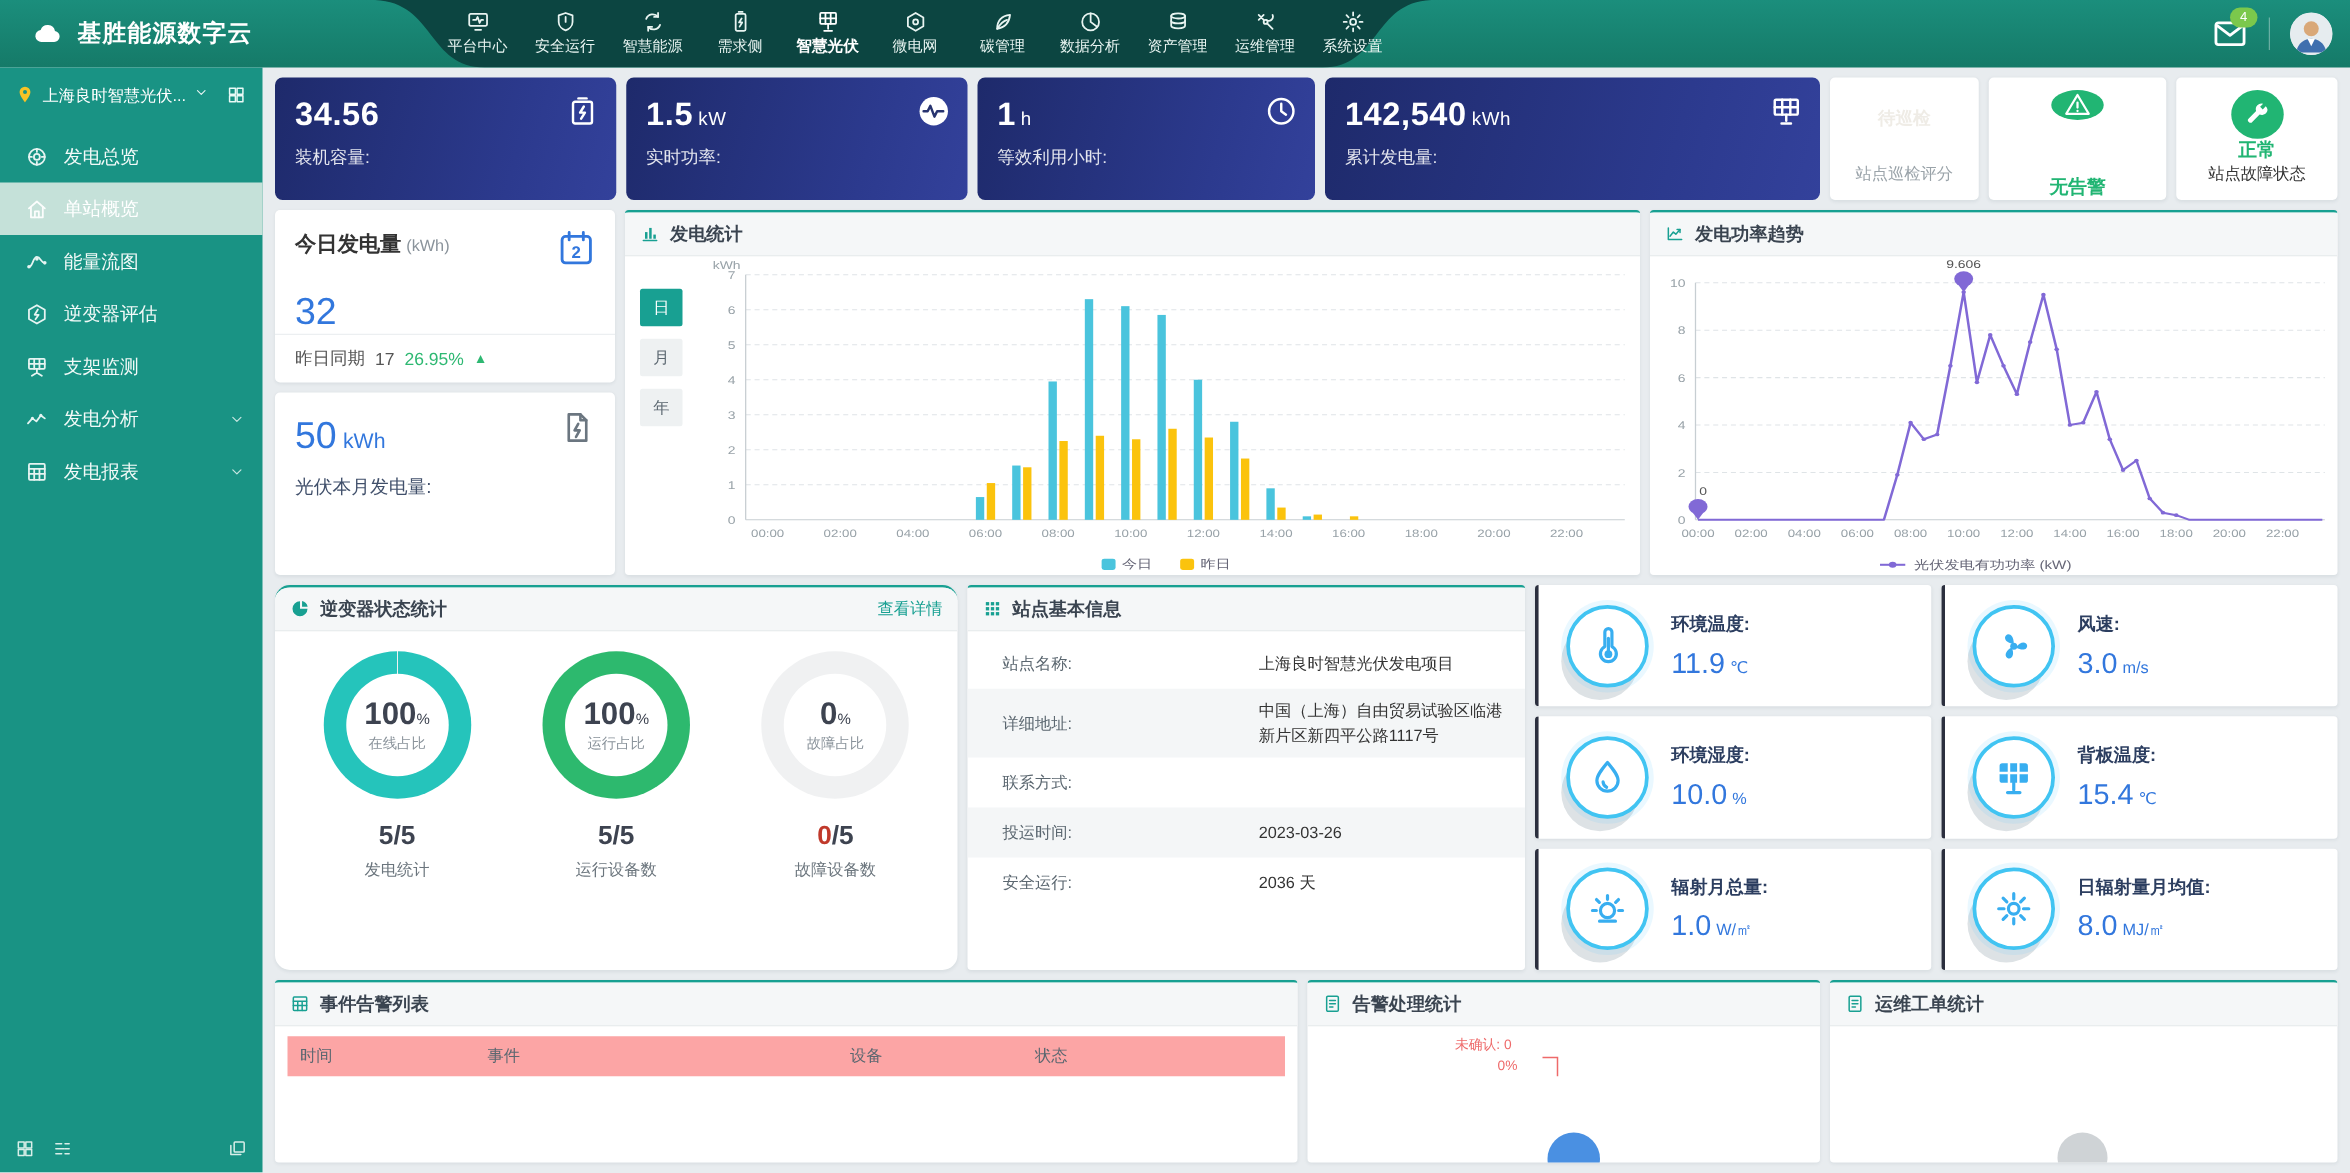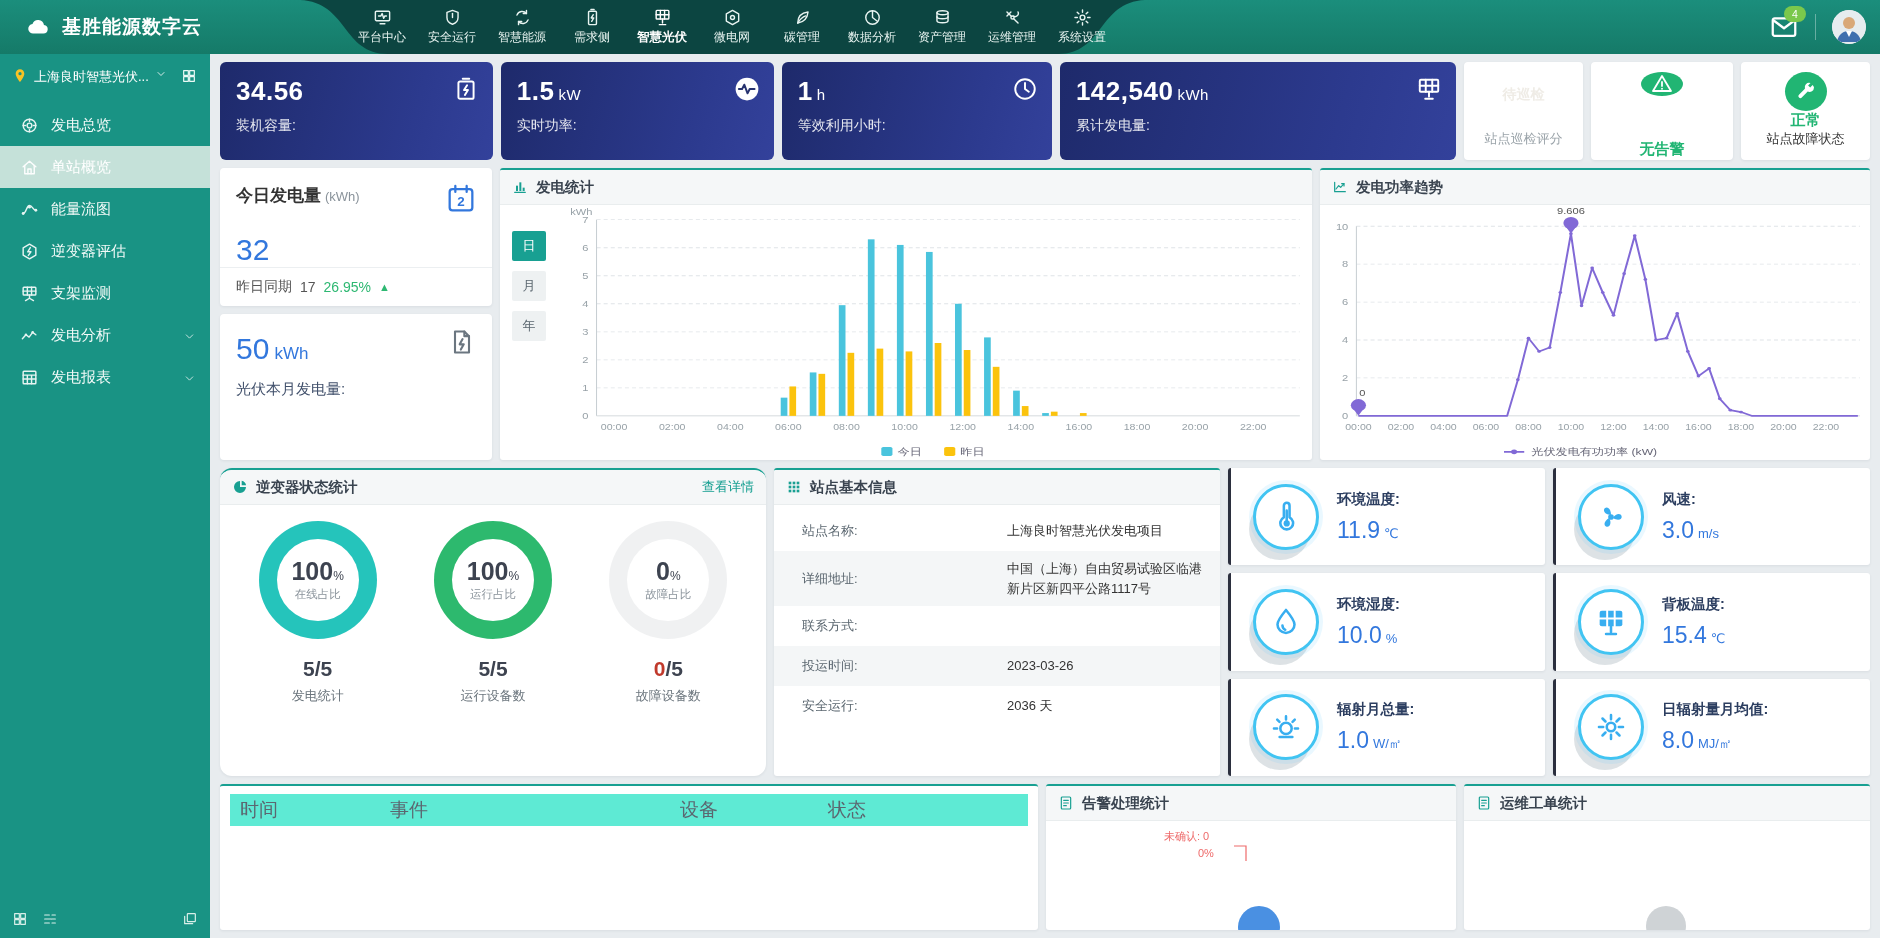--- a/index.html
+++ b/index.html
@@ -115,21 +115,21 @@
   .env-blob{position:absolute;left:-4px;bottom:-10px;width:62px;height:62px;border-radius:50%;background:#dde2e5;}
   .env-circ{position:absolute;inset:0;border-radius:50%;background:#fff;border:3px solid #41c4f2;box-shadow:0 0 0 4px rgba(80,200,255,.12);display:flex;align-items:center;justify-content:center;color:#38aef0;}
   .env-circ .ic{width:34px;height:34px;}
   .env-txt .el{font-size:14.5px;color:#2c3e60;font-weight:600;}
   .env-txt .ev{font-size:23px;color:#3277dd;margin-top:8px;}
   .env-txt .ev span{font-size:13px;margin-left:4px;}
   
   .p-events{flex:0 0 818px;}
   .p-alarm{flex:0 0 410px;}
   .p-work{flex:1;}
-  .ev-head{display:grid;grid-template-columns:150px 290px 148px 1fr;padding:0 0 0 10px;background:#5eead4;height:32px;align-items:center;font-size:19px;color:#5b6770;margin:8px 10px 0;}
+  .ev-head{display:grid;grid-template-columns:150px 290px 148px 1fr;padding:0 0 0 10px;background:#fca5a5;height:32px;align-items:center;font-size:13px;color:#5b6770;margin:8px 10px 0;}
   .alarm-note{position:absolute;left:118px;top:42px;color:#ee6a6a;font-size:11px;line-height:1.5;}
   .alarm-note .pct{margin-left:34px;}
   .alarm-elbow{position:absolute;left:186px;top:58px;width:22px;height:20px;}
   .alarm-donut{position:absolute;left:192px;bottom:-18px;width:42px;height:42px;border-radius:50%;background:#4a90e2;}
   .work-donut{position:absolute;left:182px;bottom:-16px;width:40px;height:40px;border-radius:50%;background:#cfd3d6;}
 </style>
 </head>
 <body>
 
 <header>
@@ -775,20 +775,27 @@
           <div class="env-txt">
             <div class="el">日辐射量月均值:</div>
             <div class="ev">8.0<span>MJ/㎡</span></div>
           </div>
         </div>
       </div>
   </div>
 
   <div class="row r4">
     <div class="panel p-events">
+      <div class="panel-h">
+        <span class="ic"><svg viewBox="0 0 24 24" width="100%" height="100%" fill="none" stroke="currentColor" stroke-width="1.8" stroke-linecap="round" stroke-linejoin="round">
+              <rect x="4" y="4" width="16" height="16" rx="1"></rect>
+              <path d="M4 9h16M4 14h16M9.3 9v11M14.6 9v11"></path>
+            </svg></span>
+        <span class="t">事件告警列表</span>
+      </div>
       <div class="ev-head" id="ev-head">
           <div>时间</div>
           <div>事件</div>
           <div>设备</div>
           <div>状态</div>
         </div>
     </div>
     <div class="panel p-alarm">
       <div class="panel-h">
         <span class="ic"><svg viewBox="0 0 24 24" width="100%" height="100%" fill="none" stroke="currentColor" stroke-width="1.8" stroke-linecap="round" stroke-linejoin="round">

